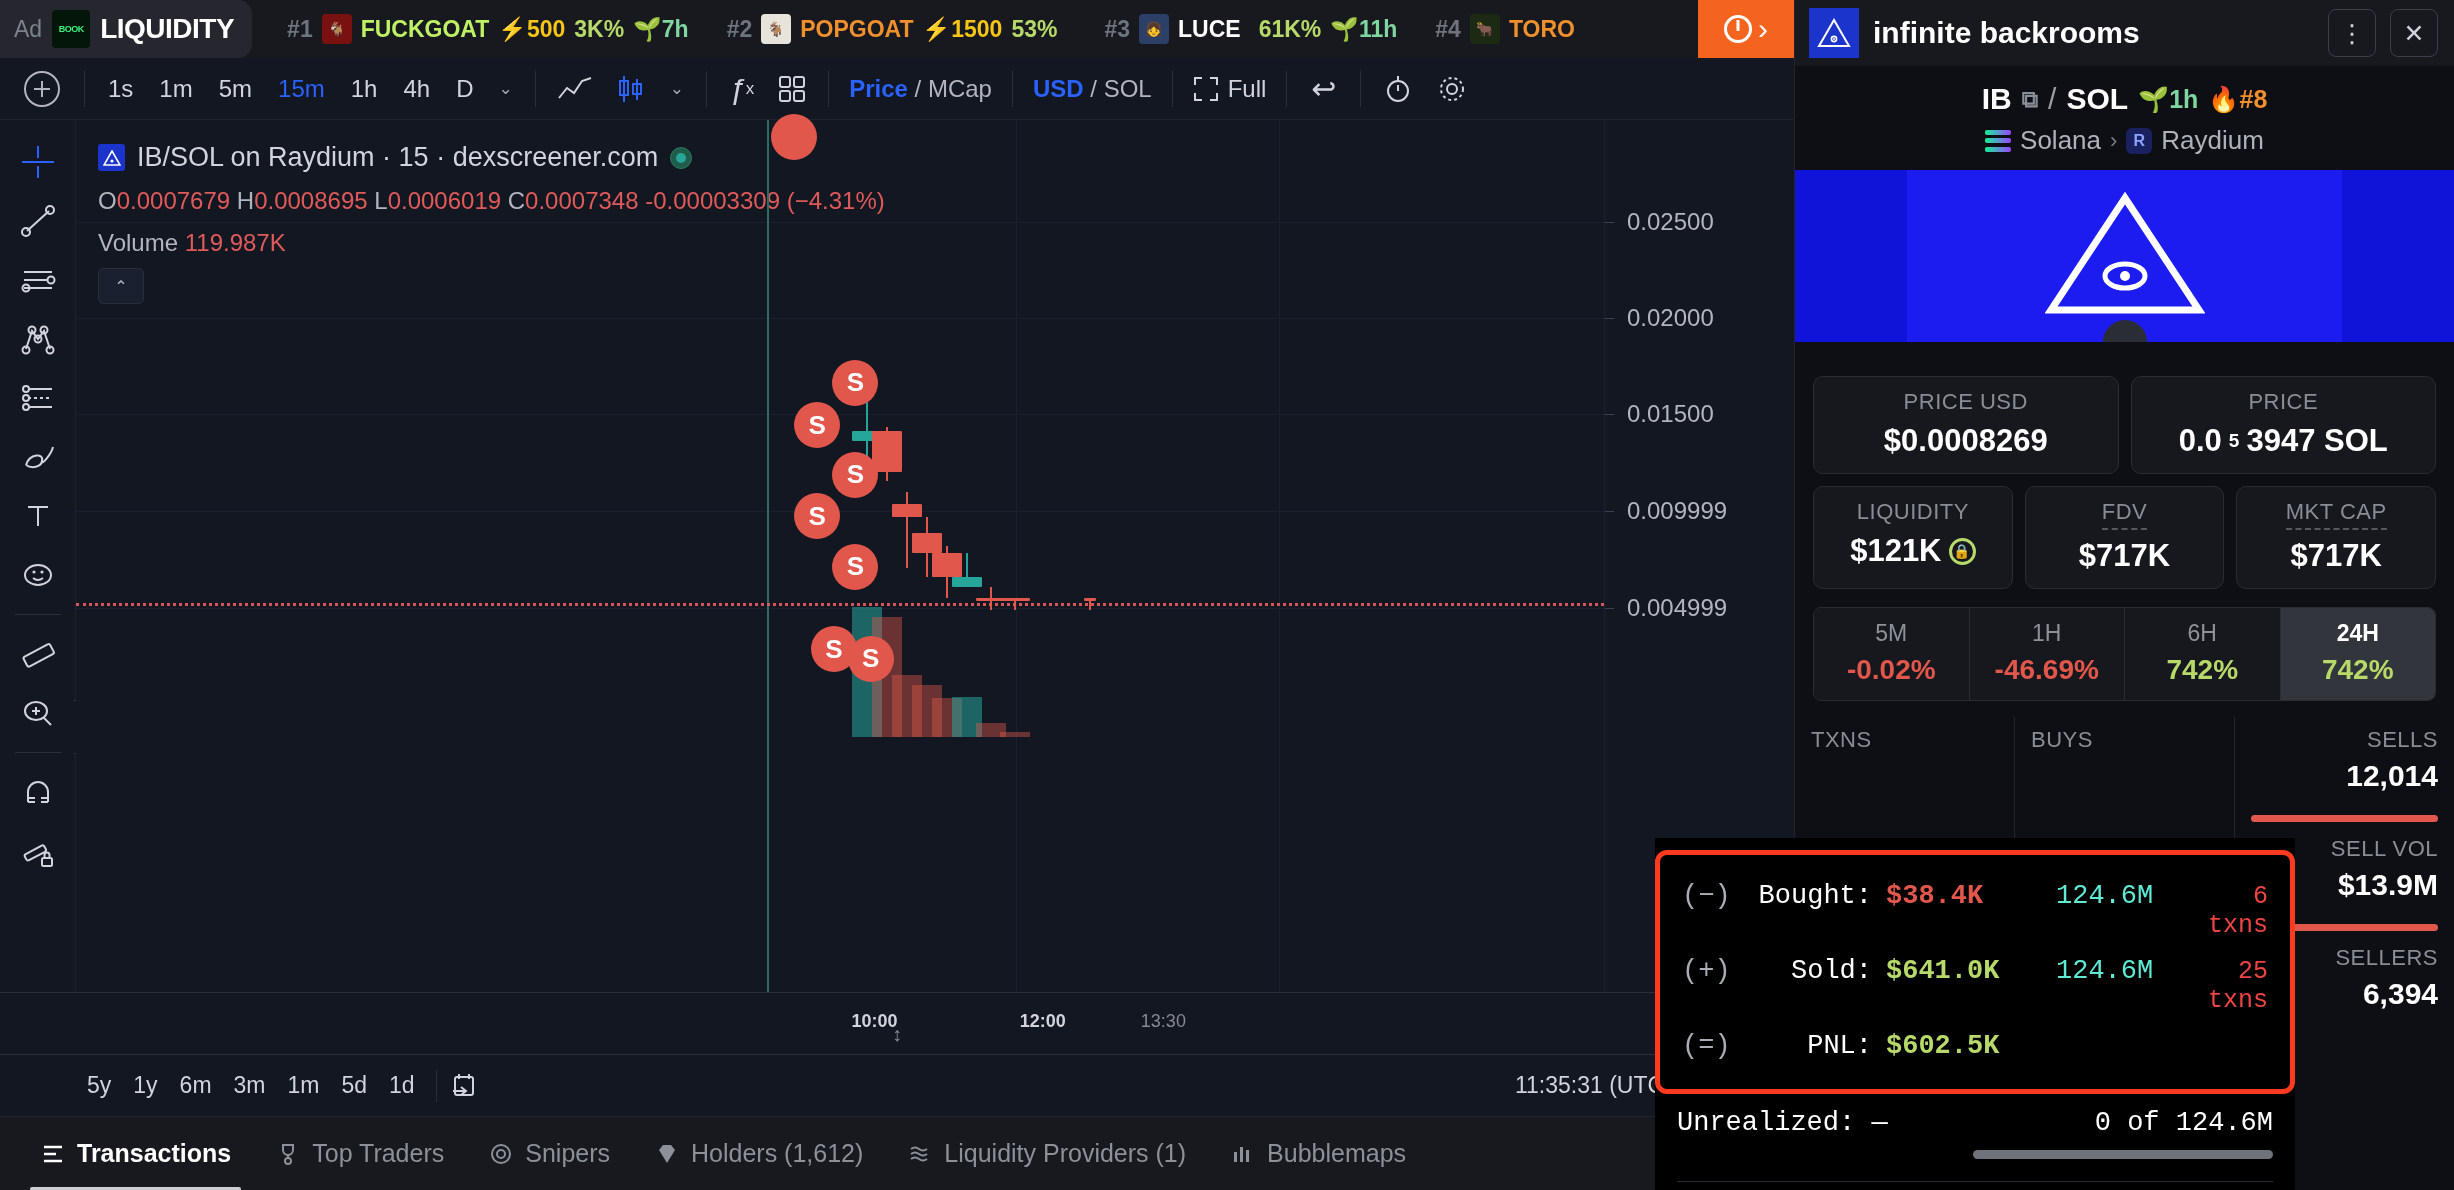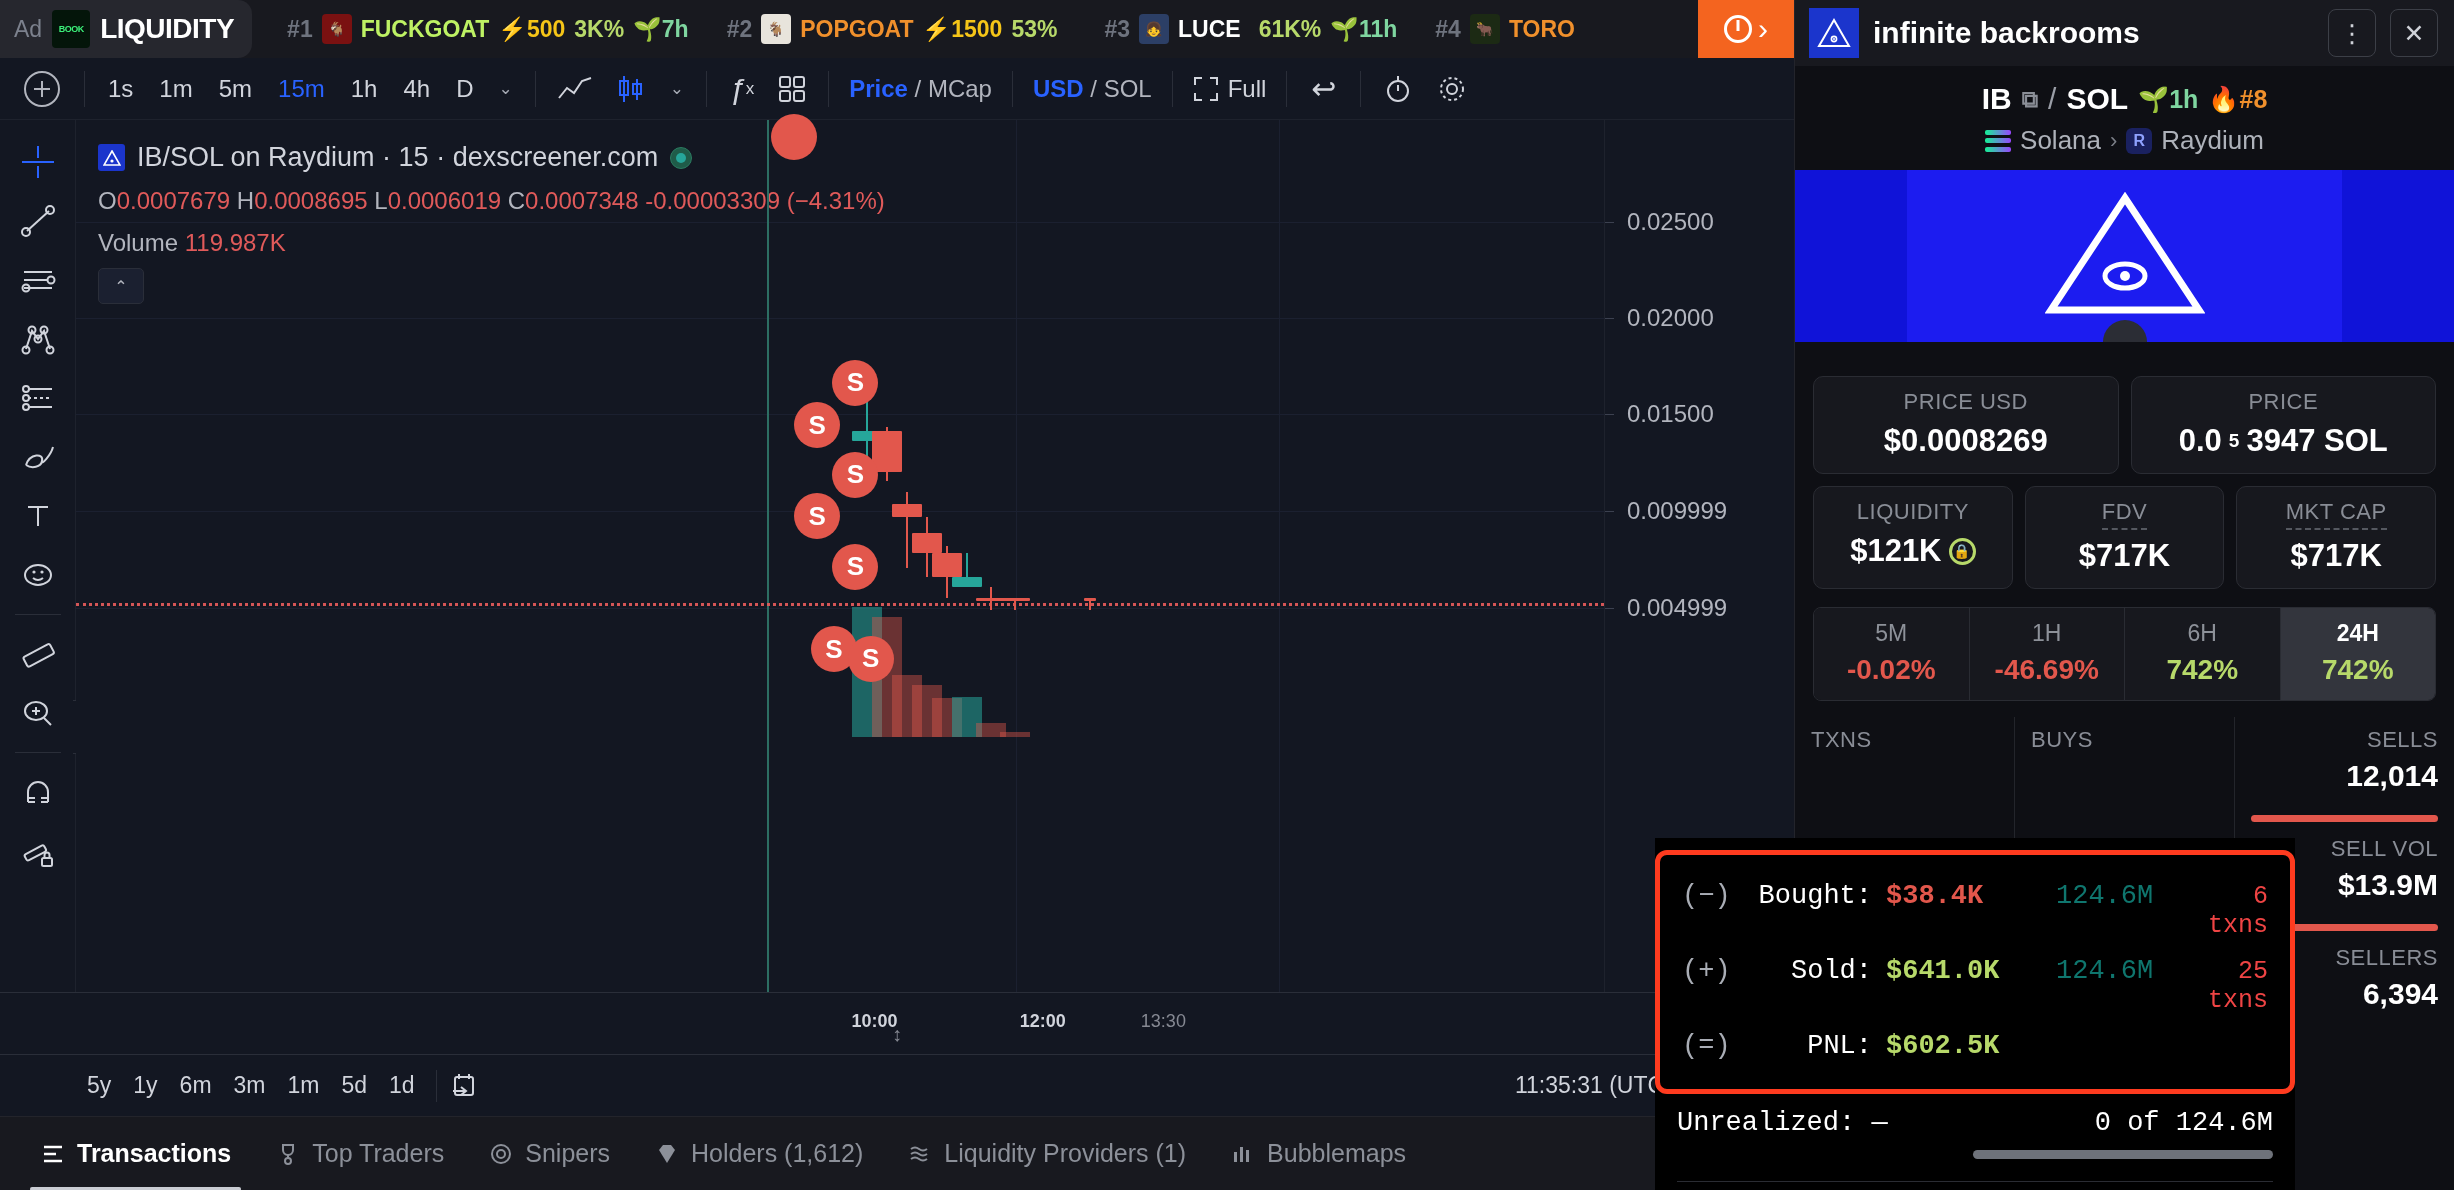--- a/index.html
+++ b/index.html
@@ -204,21 +204,21 @@
   
   .tooltip {
     position: absolute; left: -140px; top: 838px; width: 640px; background: #000;
     font-family: "Liberation Mono", monospace; z-index: 30; padding: 12px 0 0;
   }
   .tt-box { border: 5px solid #ff3b1f; border-radius: 12px; padding: 18px 22px 20px; }
   .tt-row { display: flex; align-items: baseline; font-size: 27px; color: #fff; padding: 8px 0; }
   .tt-row .op { width: 54px; color: #a9adb5; }
   .tt-row .lab { width: 150px; text-align: right; padding-right: 14px; color: #fff; }
   .tt-row .amt { width: 170px; font-weight: bold; }
-  .tt-row .tok { width: 150px; color: #0f766e; }
+  .tt-row .tok { width: 150px; color: #5eead4; }
   .tt-row .txns { flex: 1; text-align: right; color: #ef4444; font-size: 25px; }
   .tt-amt-red { color: #e2574c; } .tt-amt-green { color: #b7d96a; }
   .tt-unreal { display: flex; align-items: center; padding: 14px 22px 0; font-size: 27px; color: #fff; }
   .tt-unreal .ul { flex: 1; }
   .tt-unreal .ur { text-align: right; }
   .tt-track { height: 9px; background: #6e727a; border-radius: 5px; margin: 12px 22px 0; width: 300px; margin-left: auto; margin-right: 22px; }
   .tt-divider { height: 1px; background: #2a2c33; margin: 22px 22px 0; }
   .tt-addr { text-align: center; font-size: 27px; color: #fff; padding: 20px 0 10px; font-family: "Liberation Sans", sans-serif; font-weight: bold; }
 </style>
 </head>

